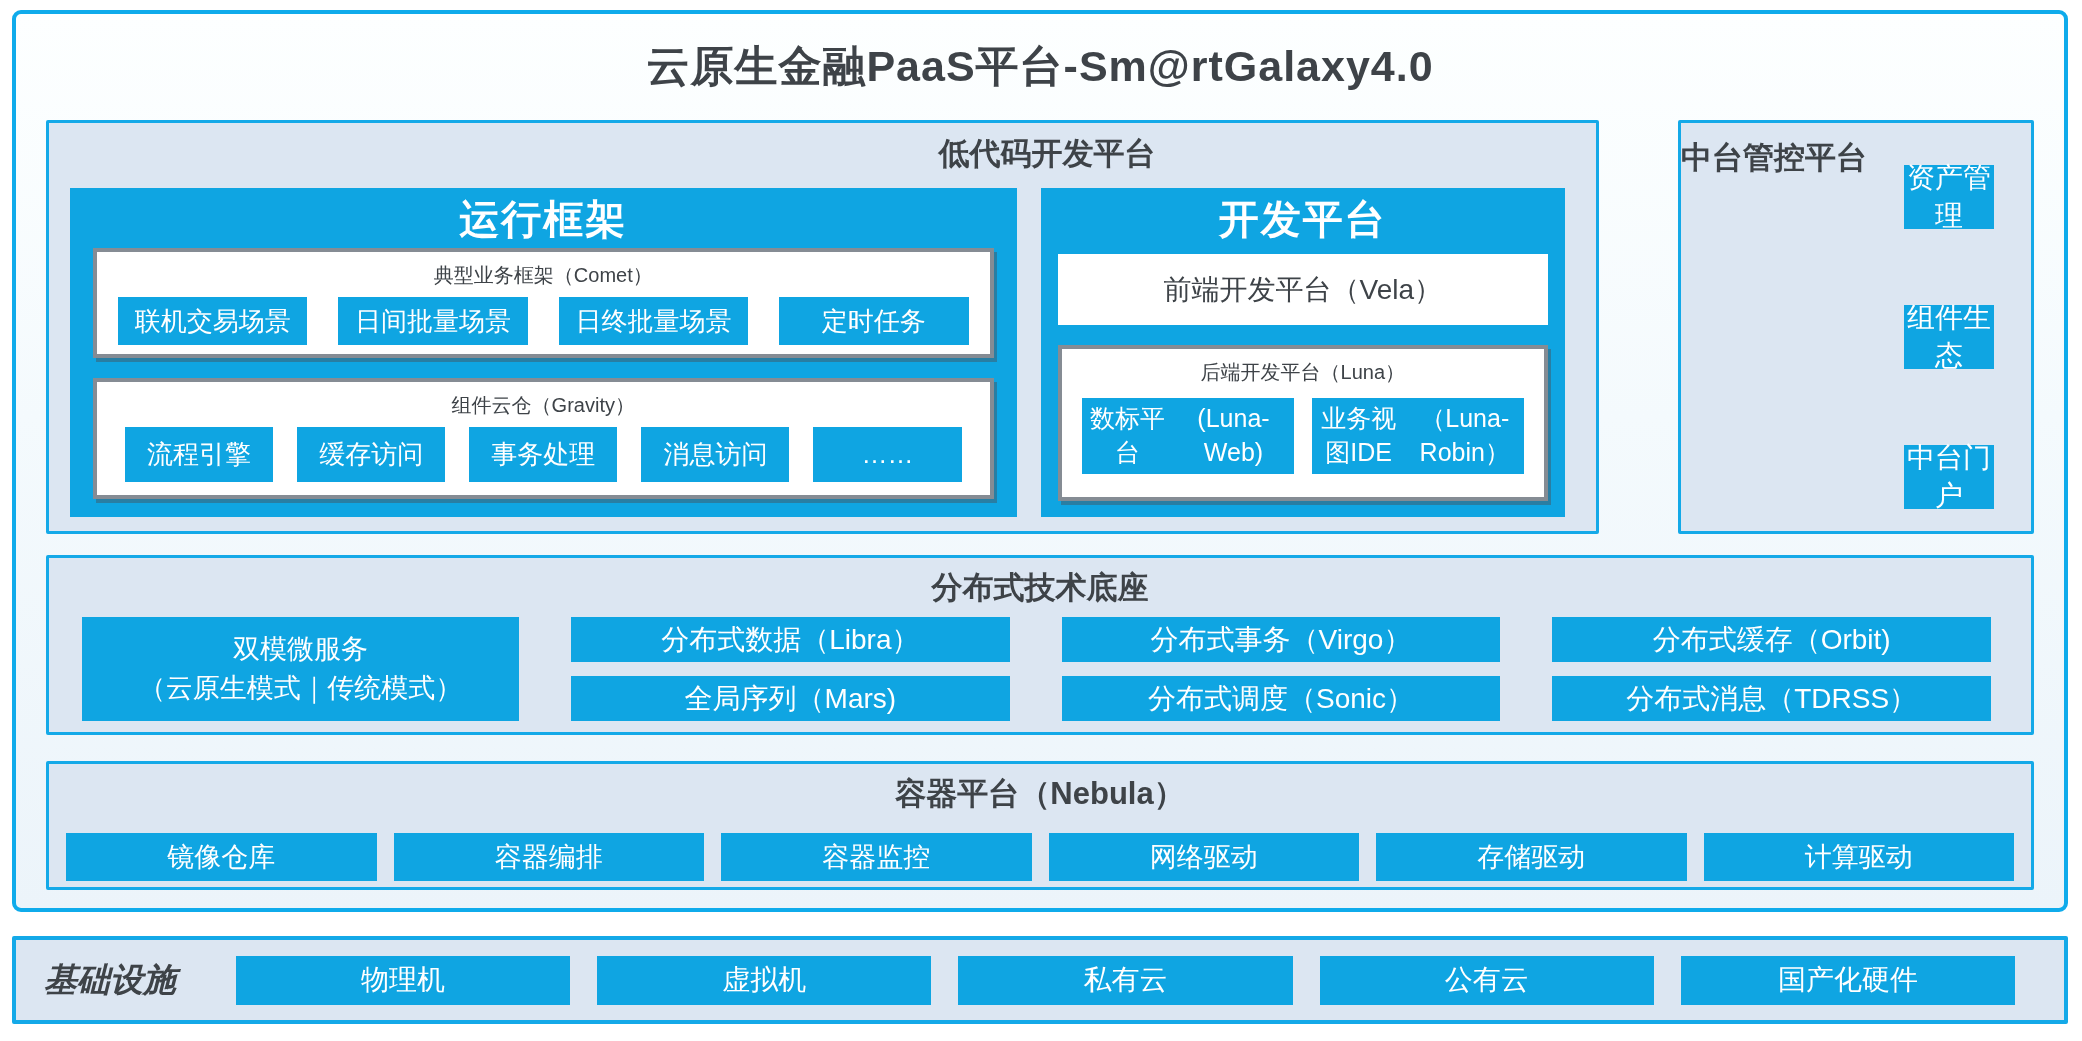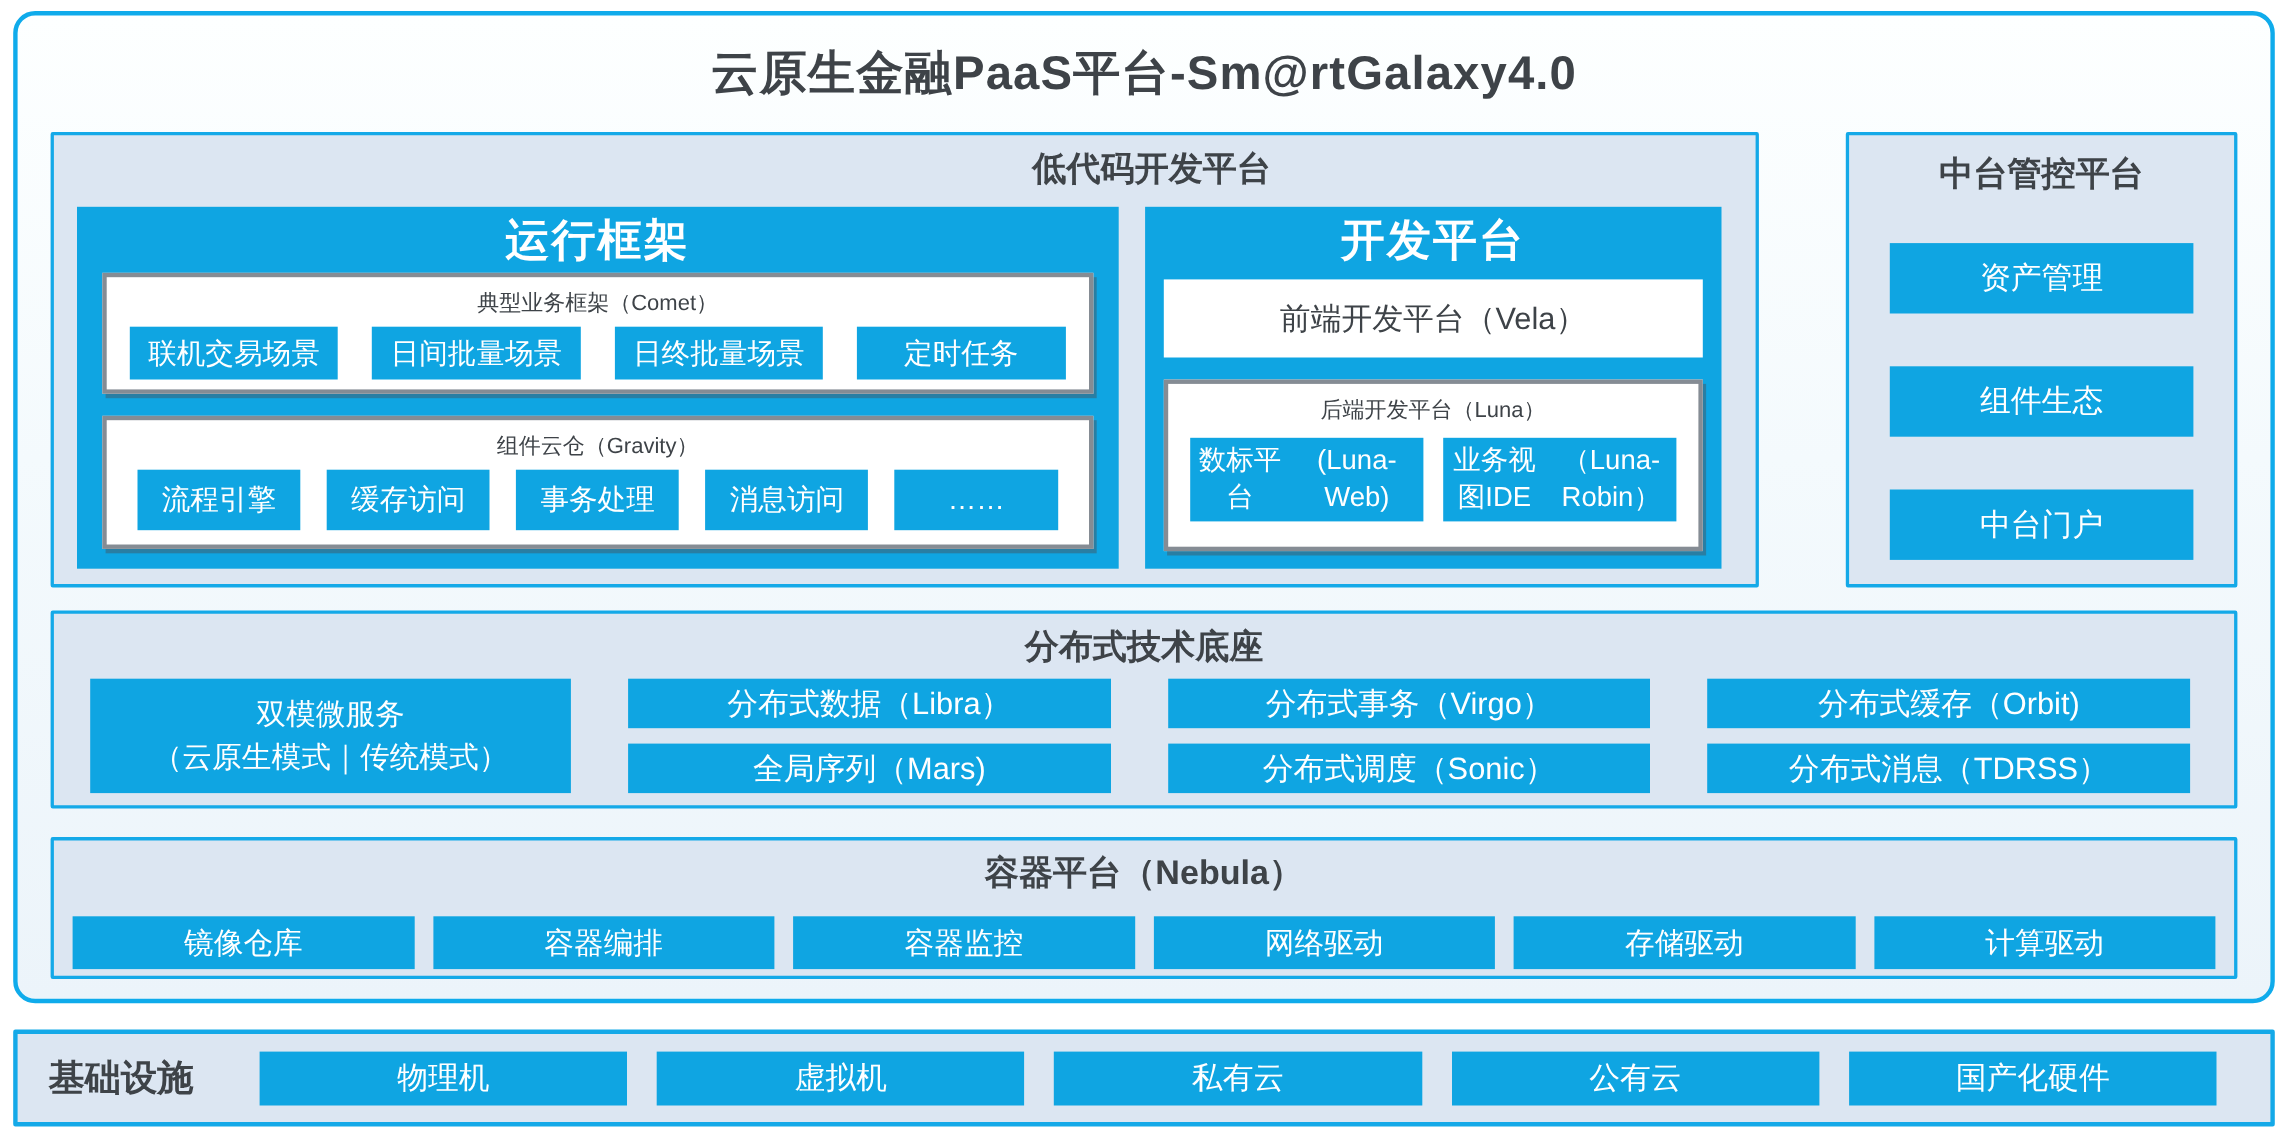--- a/index.html
+++ b/index.html
@@ -10,21 +10,21 @@
     font-family: "Liberation Sans", "DejaVu Sans", sans-serif;
     color: #3e4348;
     overflow: hidden;
   }
   
   .outer {
     position: absolute;
     left: 12px; top: 10px;
     width: 2056px; height: 902px;
     border: 4px solid #0fabeb;
-    border-radius: 20px;
+    border-radius: 9px;
     background: linear-gradient(180deg, #fdffff 0%, #f4fafd 45%, #ecf4fa 100%);
   }
   .title {
     margin-top: 24px;
     text-align: center;
     font-size: 43px;
     font-weight: bold;
     color: #3e4348;
     letter-spacing: 1px;
   }
@@ -103,21 +103,21 @@
     font-size: 28px; color: #3e4348;
   }
   .luna { margin-top: 20px; flex: 1; }
   .luna-items { display: flex; gap: 18px; padding: 0 20px; margin-top: 12px; }
   .luna-items .item {
     flex: 1; height: 76px;
     flex-direction: row;
     font-size: 25px; line-height: 1.35;
   }
   
-  .midctrl { width: 356px; flex: none; display: flex; flex-direction: column; margin-left: 48px; }
+  .midctrl { width: 356px; flex: none; display: flex; flex-direction: row; margin-left: 48px; }
   .midctrl .panel-label { text-align: center; margin-top: 14px; }
   .mid-items {
     flex: 1;
     display: flex; flex-direction: column;
     justify-content: space-between;
     padding: 42px 37px 22px;
   }
   .mid-items .item { height: 64px; font-size: 28px; }
   
   .distributed { margin: 21px 30px 0; height: 180px; }
@@ -147,21 +147,21 @@
     position: absolute;
     left: 12px; top: 936px;
     width: 2056px; height: 88px;
     border-width: 4px;
     display: flex; align-items: center;
   }
   .infra-label {
     flex: none;
     margin-left: 28px;
     width: 150px;
-    font-size: 33px; font-weight: bold; color: #3e4348;
+    font-size: 33px; font-weight: bold; color: #3e4348; font-style: italic;
   }
   .infra-items { flex: 1; display: flex; gap: 27px; margin: 0 49px 0 42px; }
   .infra-items .item { flex: 1; height: 49px; font-size: 28px; }
 </style>
 </head>
 <body>
 
 <div class="outer">
 
   <div class="title">云原生金融PaaS平台-Sm@rtGalaxy4.0</div>

